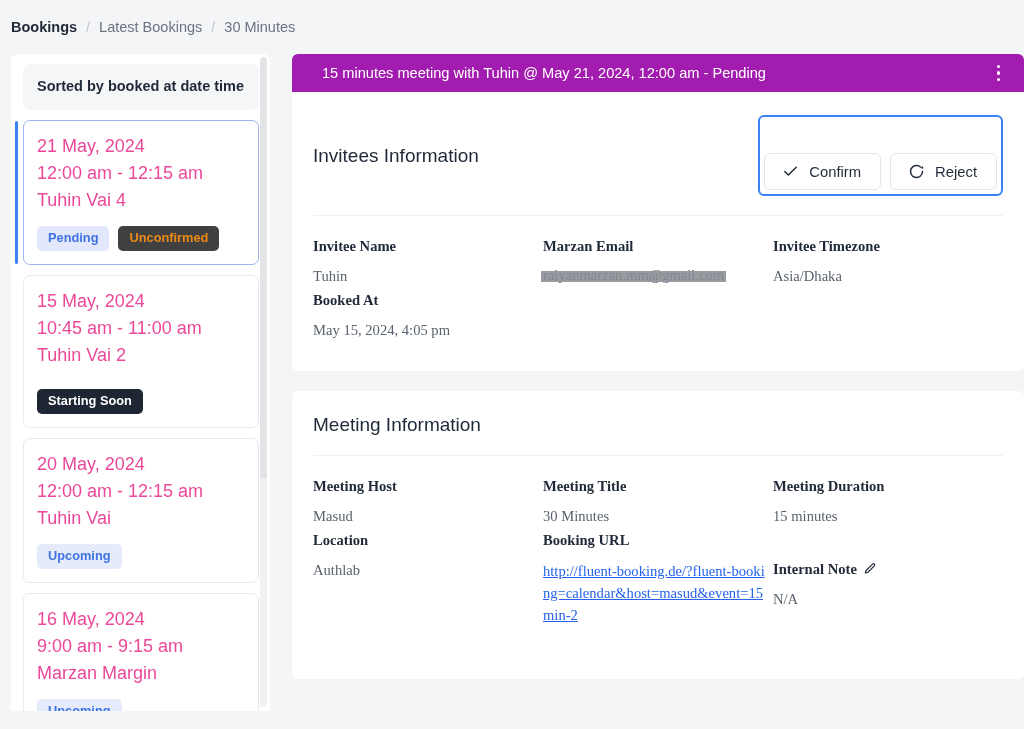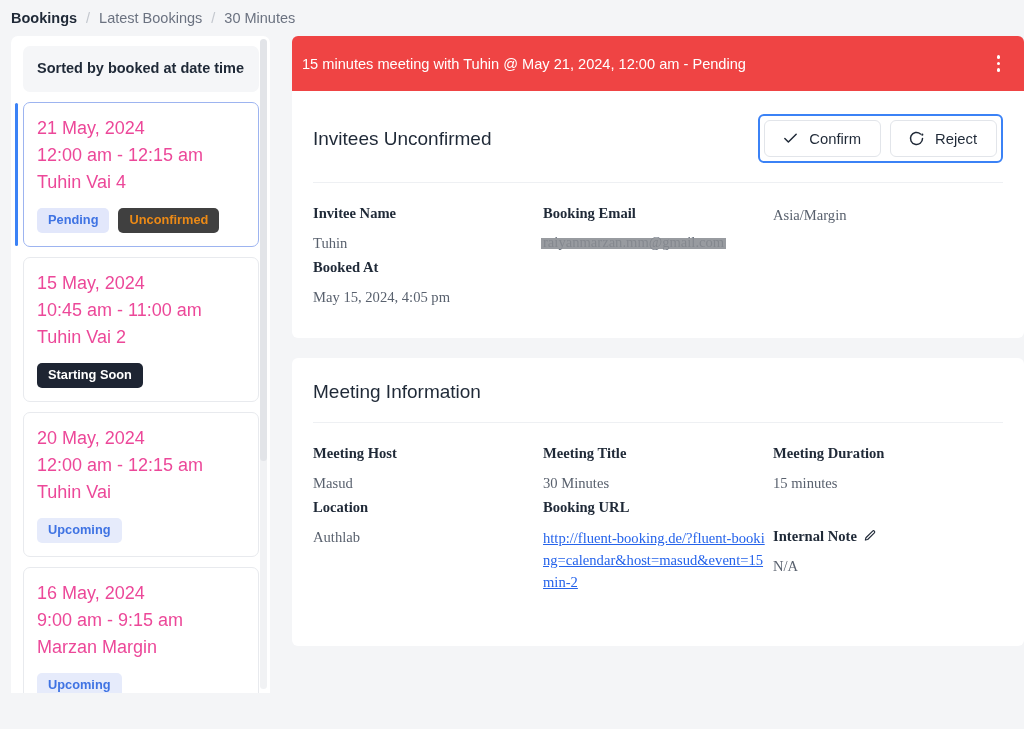--- a/index.html
+++ b/index.html
@@ -7,21 +7,21 @@
   html, body {
     width: 1024px;
     height: 729px;
     background: #f4f5f7;
     font-family: "Liberation Sans", sans-serif;
     overflow: hidden;
   }
 
   
   .breadcrumb {
-    height: 36px;
+    height: 54px;
     display: flex;
     align-items: center;
     padding-left: 11px;
     gap: 9px;
     font-size: 14.5px;
   }
   .crumb-active { color: #1f2937; font-weight: bold; }
   .crumb { color: #6b7280; }
   .crumb-sep { color: #c3c7ce; }
 
@@ -88,21 +88,21 @@
   .badge {
     display: inline-block;
     font-size: 12.8px;
     font-weight: bold;
     padding: 4px 11px 5px 11px;
     border-radius: 5px;
     line-height: 1.25;
   }
   .badge-pending     { background: #e2e7fb; color: #3f73e3; }
   .badge-unconfirmed { background: #404040; color: #ec8a16; }
-  .badge-starting    { background: #1e2533; color: #ffffff; }
+  .badge-starting    { background: #1e2533; color: #ffffff; margin-top: 8px; }
   .badge-upcoming    { background: #e6ebfb; color: #3f73e3; }
 
   
   .sb-track {
     position: absolute;
     top: 4px; right: 3px;
     width: 7px; bottom: 4px;
     background: #f1f2f4;
     border-radius: 4px;
   }
@@ -115,27 +115,27 @@
   }
 
   
   .main {
     flex: 1;
     padding: 0 0 0 22px;
     padding-right: 0;
   }
 
   .topbar {
-    background: #ef4444;
+    background: #a21caf;
     border-radius: 6px 6px 0 0;
-    height: 55px;
+    height: 38px;
     display: flex;
     align-items: center;
     justify-content: space-between;
-    padding: 0 16px 0 10px;
+    padding: 0 16px 0 30px;
   }
   .topbar-title {
     color: #ffffff;
     font-size: 14.6px;
   }
   .kebab {
     display: flex;
     flex-direction: column;
     gap: 3px;
     align-items: center;
@@ -181,20 +181,21 @@
     align-items: center;
     gap: 10px;
     background: #fff;
     border: 1px solid #e2e5ea;
     border-radius: 6px;
     padding: 9px 19px 9px 17px;
     font-size: 14.8px;
     color: #1f2937;
     cursor: pointer;
     font-family: "Liberation Sans", sans-serif;
+    margin-top: 32px;
   }
   .btn svg { display: block; }
 
   
   .grid {
     display: grid;
     grid-template-columns: 230px 230px 1fr;
     padding-top: 22px;
     row-gap: 0;
     font-family: Liberation Serif, serif;
@@ -312,21 +313,21 @@
       <div class="topbar-title">15 minutes meeting with Tuhin @ May 21, 2024, 12:00 am - Pending</div>
       <div class="kebab">
         <span></span>
           <span></span>
           <span></span>
       </div>
     </div>
 
     <div class="card invitees">
       <div class="card-head">
-        <div class="card-title">Invitees Unconfirmed</div>
+        <div class="card-title">Invitees Information</div>
         <div class="actions">
           <button class="btn">
             <span>
               <svg width="17" height="17" viewBox="0 0 24 24" fill="none" stroke="#1f2937" stroke-width="2.1" stroke-linecap="round" stroke-linejoin="round">
                   <polyline points="20 6 9 17 4 12"></polyline>
                 </svg>
             </span>
             <span>Confirm</span>
           </button>
           <button class="btn">
@@ -340,25 +341,26 @@
           </button>
         </div>
       </div>
 
       <div class="grid">
         <div class="field">
           <div class="field-label">Invitee Name</div>
           <div class="field-value">Tuhin</div>
         </div>
         <div class="field">
-          <div class="field-label">Booking Email</div>
+          <div class="field-label">Marzan Email</div>
           <div class="redacted">raiyanmarzan.mm@gmail.com</div>
         </div>
         <div class="field">
-          <div class="field-value">Asia/Margin</div>
+          <div class="field-label">Invitee Timezone</div>
+          <div class="field-value">Asia/Dhaka</div>
         </div>
 
         <div class="field row-gap-tall">
           <div class="field-label">Booked At</div>
           <div class="field-value">May 15, 2024, 4:05 pm</div>
         </div>
         <div class="row-gap-tall"></div>
         <div class="row-gap-tall"></div>
       </div>
     </div>

